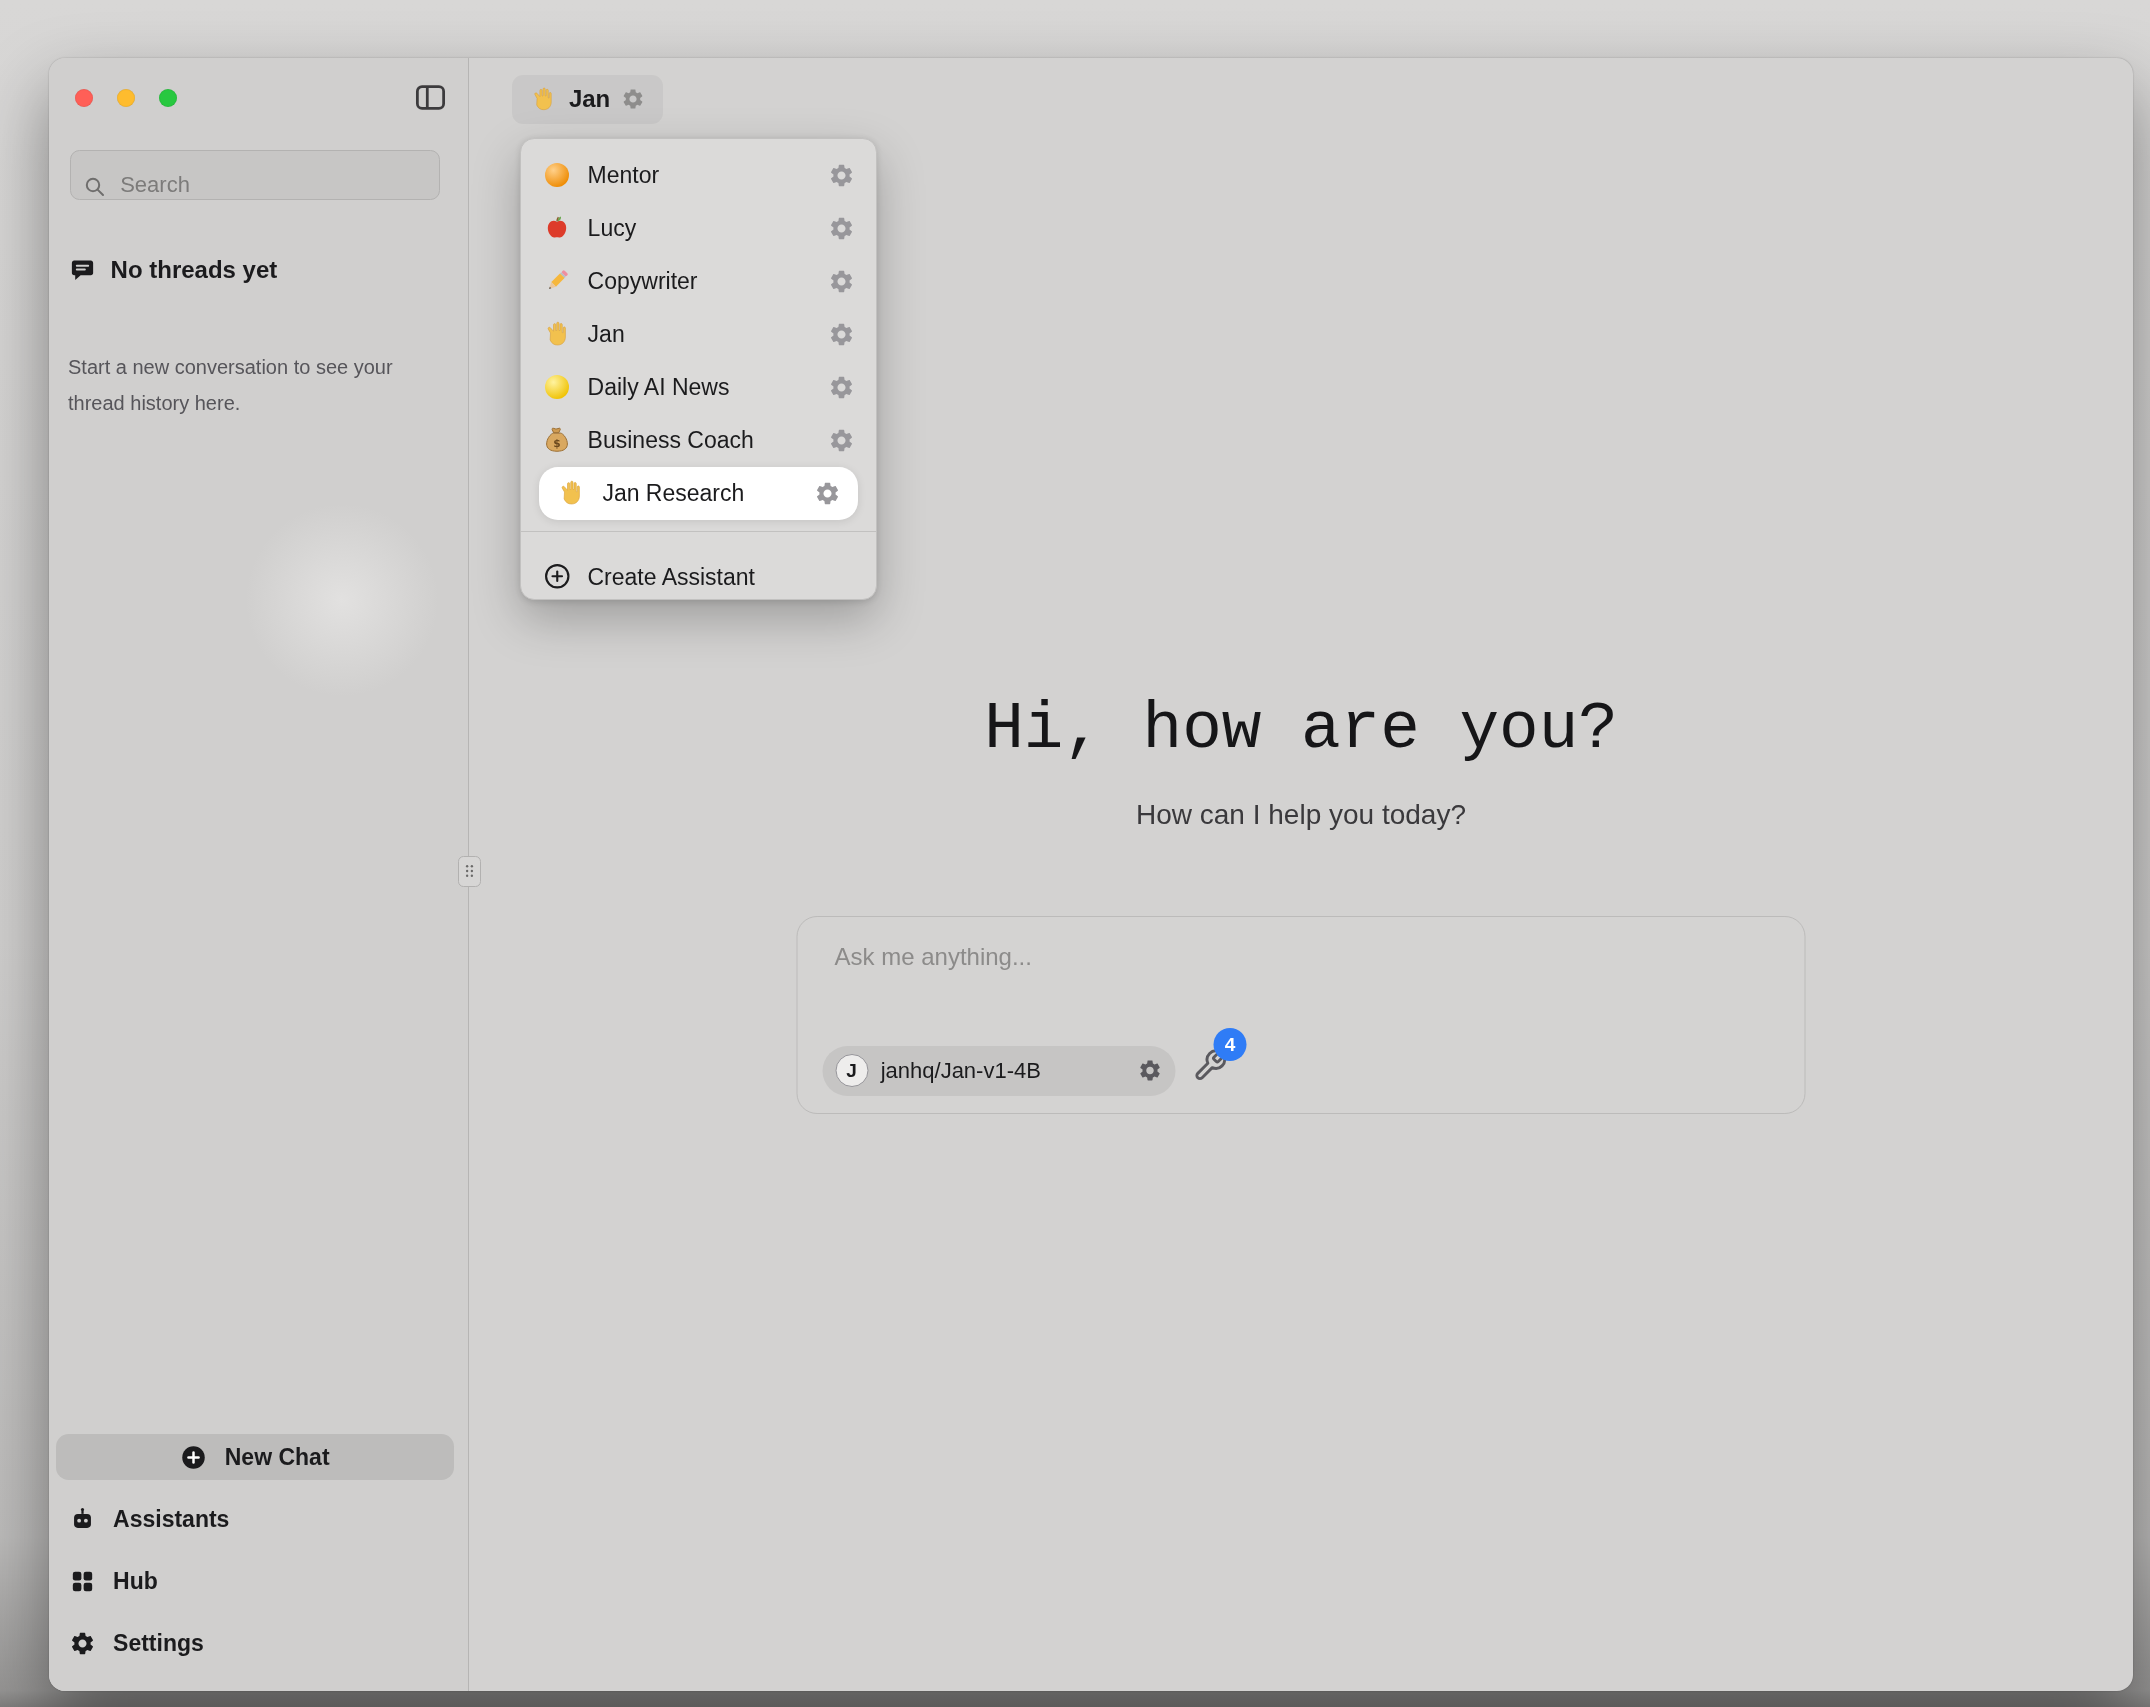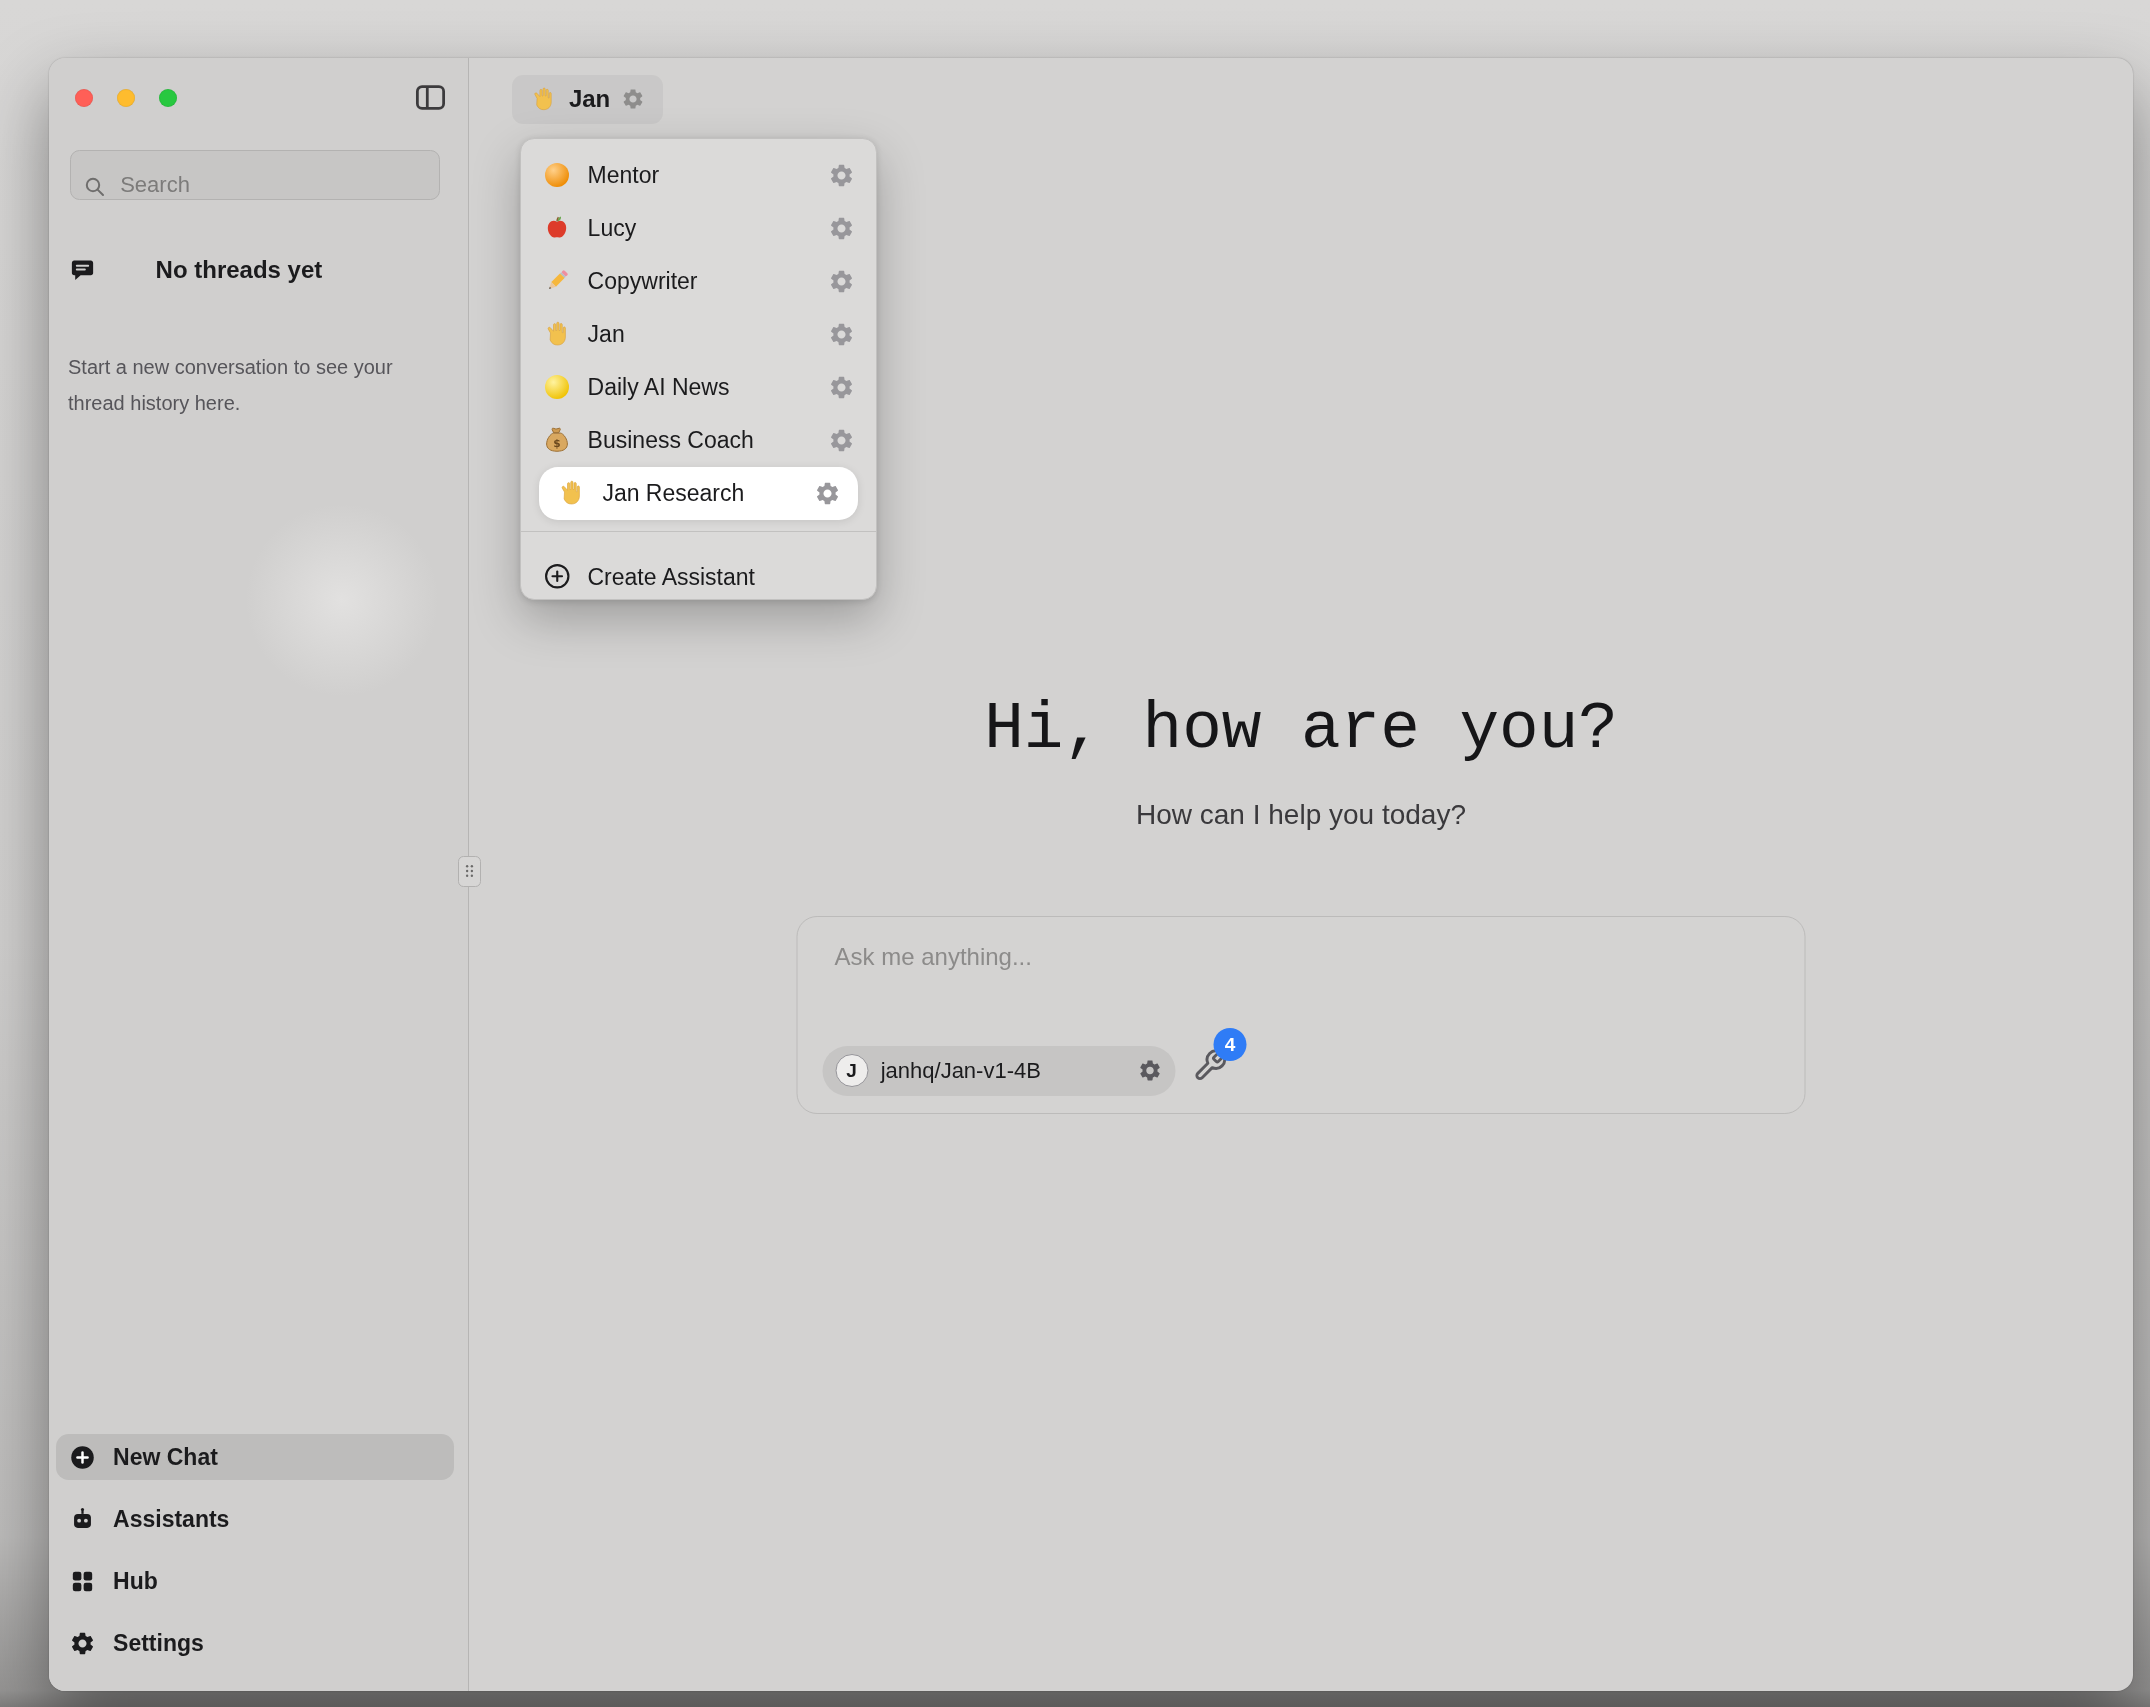--- a/index.html
+++ b/index.html
@@ -27,36 +27,36 @@
     position:absolute;left:20.6px;top:92px;width:370px;height:50px;
     background:#c7c6c5;border:0.8px solid #b3b2b1;border-radius:9.5px;
     display:flex;align-items:flex-end;gap:11px;padding:0 12.6px;box-sizing:border-box;color:#6f6e6d;
   }
   .searchbox input{
     flex:1;border:none;outline:none;background:transparent;
     font-size:22px;color:#1b1b1d;font-family:"Liberation Sans",sans-serif;
   }
   .searchbox input::placeholder{color:#7c7b7a;}
   .empty-title-row{position:absolute;left:20.6px;top:198px;display:flex;align-items:center;gap:16px;}
-  .empty-title{font-size:24px;font-weight:700;margin-left:45px;}
+  .empty-title{font-size:24px;font-weight:700;}
   .empty-desc{
     position:absolute;left:19px;top:291px;width:348px;
     font-size:20px;line-height:36px;color:#56555a;
   }
   .grip{
     position:absolute;left:409px;top:798px;width:21.3px;height:28.5px;z-index:5;
     background:#d7d6d5;border:0.8px solid #b2b1b0;border-radius:5.5px;
     display:flex;align-items:center;justify-content:center;color:#6a6968;cursor:col-resize;
   }
   .nav{position:absolute;left:7.1px;right:14.2px;bottom:25px;display:flex;flex-direction:column;gap:16px;}
   .nav-row{
     height:46px;border-radius:12.6px;display:flex;align-items:center;gap:17.4px;
     padding:0 12.6px;cursor:pointer;color:#1b1b1d;
   }
-  .nav-row.active{background:#bdbcbb;}
+  .nav-row.active{background:#bdbcbb;justify-content:center;}
   .nav-label{font-size:23px;font-weight:600;}
   
   .main{position:absolute;left:420px;top:0;right:0;bottom:0;border-radius:0 16px 16px 0;}
   .assistant-chip{
     position:absolute;left:43px;top:16.6px;height:49px;padding:0 17.4px;
     display:flex;align-items:center;gap:11px;border-radius:11px;
     background:rgba(0,0,0,0.045);cursor:pointer;
   }
   .assistant-chip .chip-label{font-size:24px;font-weight:600;}
   .gear{color:#8e8d8c;}

